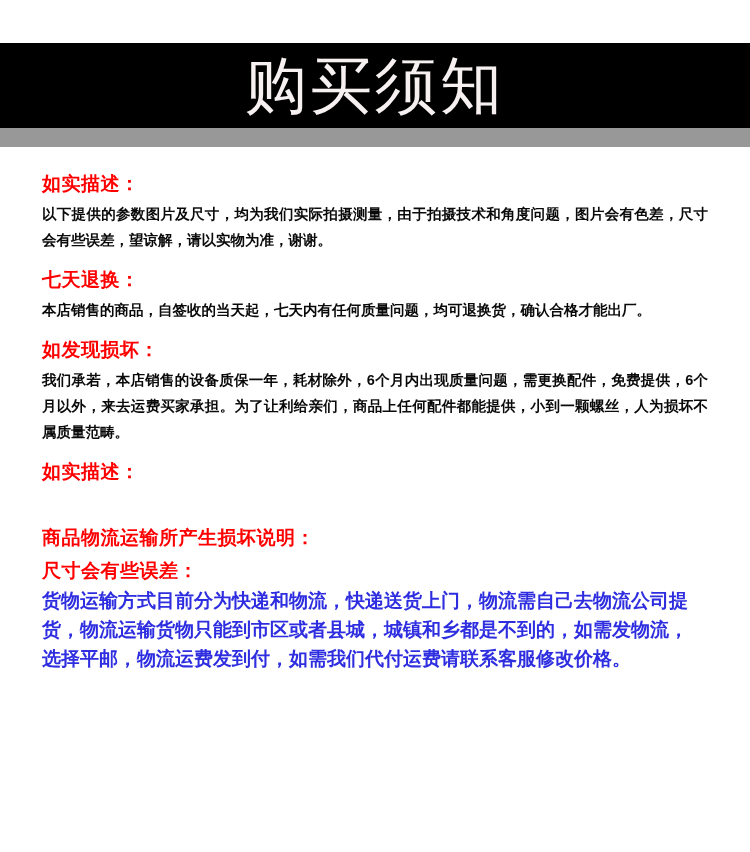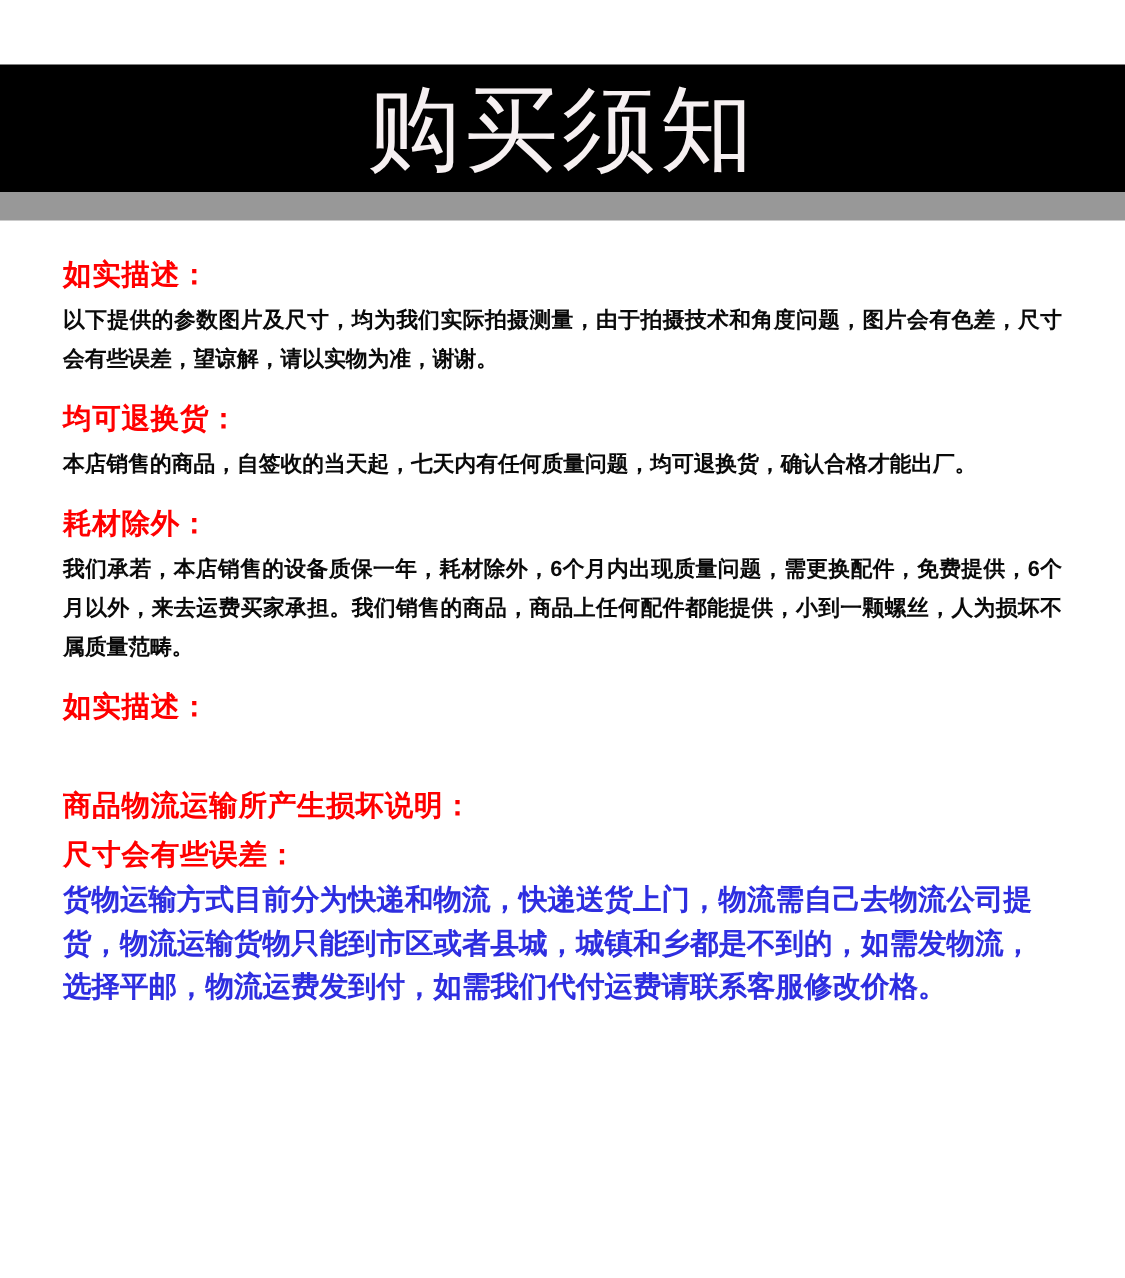--- a/index.html
+++ b/index.html
@@ -47,27 +47,27 @@
   <div class="gray-bar"></div>
 
   <div class="content">
 
     <div class="sec">
       <h2>如实描述：</h2>
       <p>以下提供的参数图片及尺寸，均为我们实际拍摄测量，由于拍摄技术和角度问题，图片会有色差，尺寸会有些误差，望谅解，请以实物为准，谢谢。</p>
     </div>
 
     <div class="sec">
-      <h2>均可退换货：</h2>
+      <h2>七天退换：</h2>
       <p>本店销售的商品，自签收的当天起，七天内有任何质量问题，均可退换货，确认合格才能出厂。</p>
     </div>
 
     <div class="sec">
-      <h2>耗材除外：</h2>
-      <p>我们承若，本店销售的设备质保一年，耗材除外，6个月内出现质量问题，需更换配件，免费提供，6个月以外，来去运费买家承担。我们销售的商品，商品上任何配件都能提供，小到一颗螺丝，人为损坏不属质量范畴。</p>
+      <h2>如发现损坏：</h2>
+      <p>我们承若，本店销售的设备质保一年，耗材除外，6个月内出现质量问题，需更换配件，免费提供，6个月以外，来去运费买家承担。为了让利给亲们，商品上任何配件都能提供，小到一颗螺丝，人为损坏不属质量范畴。</p>
     </div>
 
     <div class="sec">
       <h2>如实描述：</h2>
     </div>
 
     <div class="sec damage">
       <h2>商品物流运输所产生损坏说明：</h2>
     </div>
 

